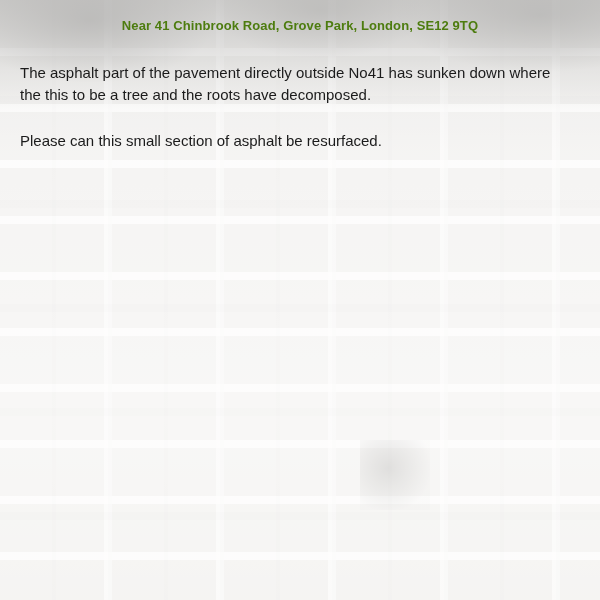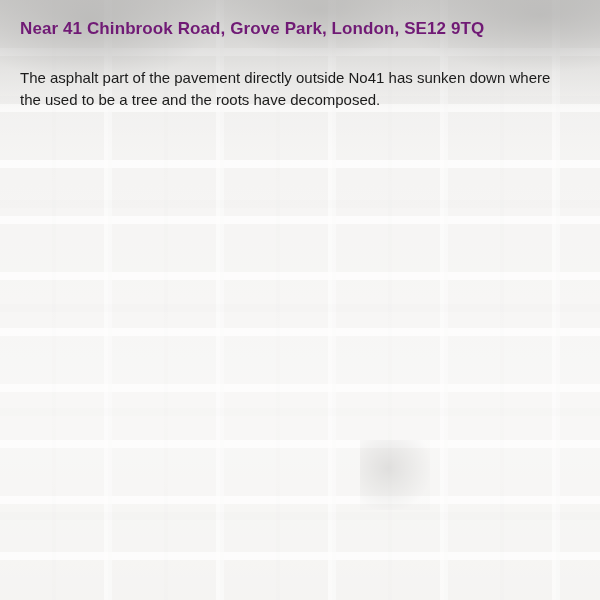--- a/index.html
+++ b/index.html
@@ -83,26 +83,27 @@
   }
 
   
   .content {
     position: absolute;
     inset: 0;
     padding: 18px 20px 0 20px;
     box-sizing: border-box;
   }
   .headline {
-    font-size: 17px;
+    font-size: 13px;
     font-weight: bold;
-    color: #701a75;
+    color: #4d7c0f;
     letter-spacing: .1px;
     margin: 0 0 28px 0;
     line-height: 1.25;
+    text-align: center;
   }
   .body-para {
     font-size: 15px;
     color: #1b1b1b;
     line-height: 1.45;
     margin: 0 0 24px 0;
     max-width: 550px;
   }
   .body-para:last-child {
     margin-bottom: 0;
@@ -114,16 +115,17 @@
 <div class="report-card">
 
   <div class="photo-bg"></div>
   <div class="photo-bg-2"></div>
   <div class="photo-dark-top"></div>
   <div class="photo-shadow-block"></div>
   <div class="photo-wash"></div>
 
   <div class="content">
     <h1 class="headline">Near 41 Chinbrook Road, Grove Park, London, SE12 9TQ</h1>
-    <p class="body-para">The asphalt part of the pavement directly outside No41 has sunken down where the used to be a tree and the roots have decomposed.</p>
+    <p class="body-para">The asphalt part of the pavement directly outside No41 has sunken down where the this to be a tree and the roots have decomposed.</p>
+    <p class="body-para">Please can this small section of asphalt be resurfaced.</p>
   </div>
 
 </div>
 
 </body></html>

